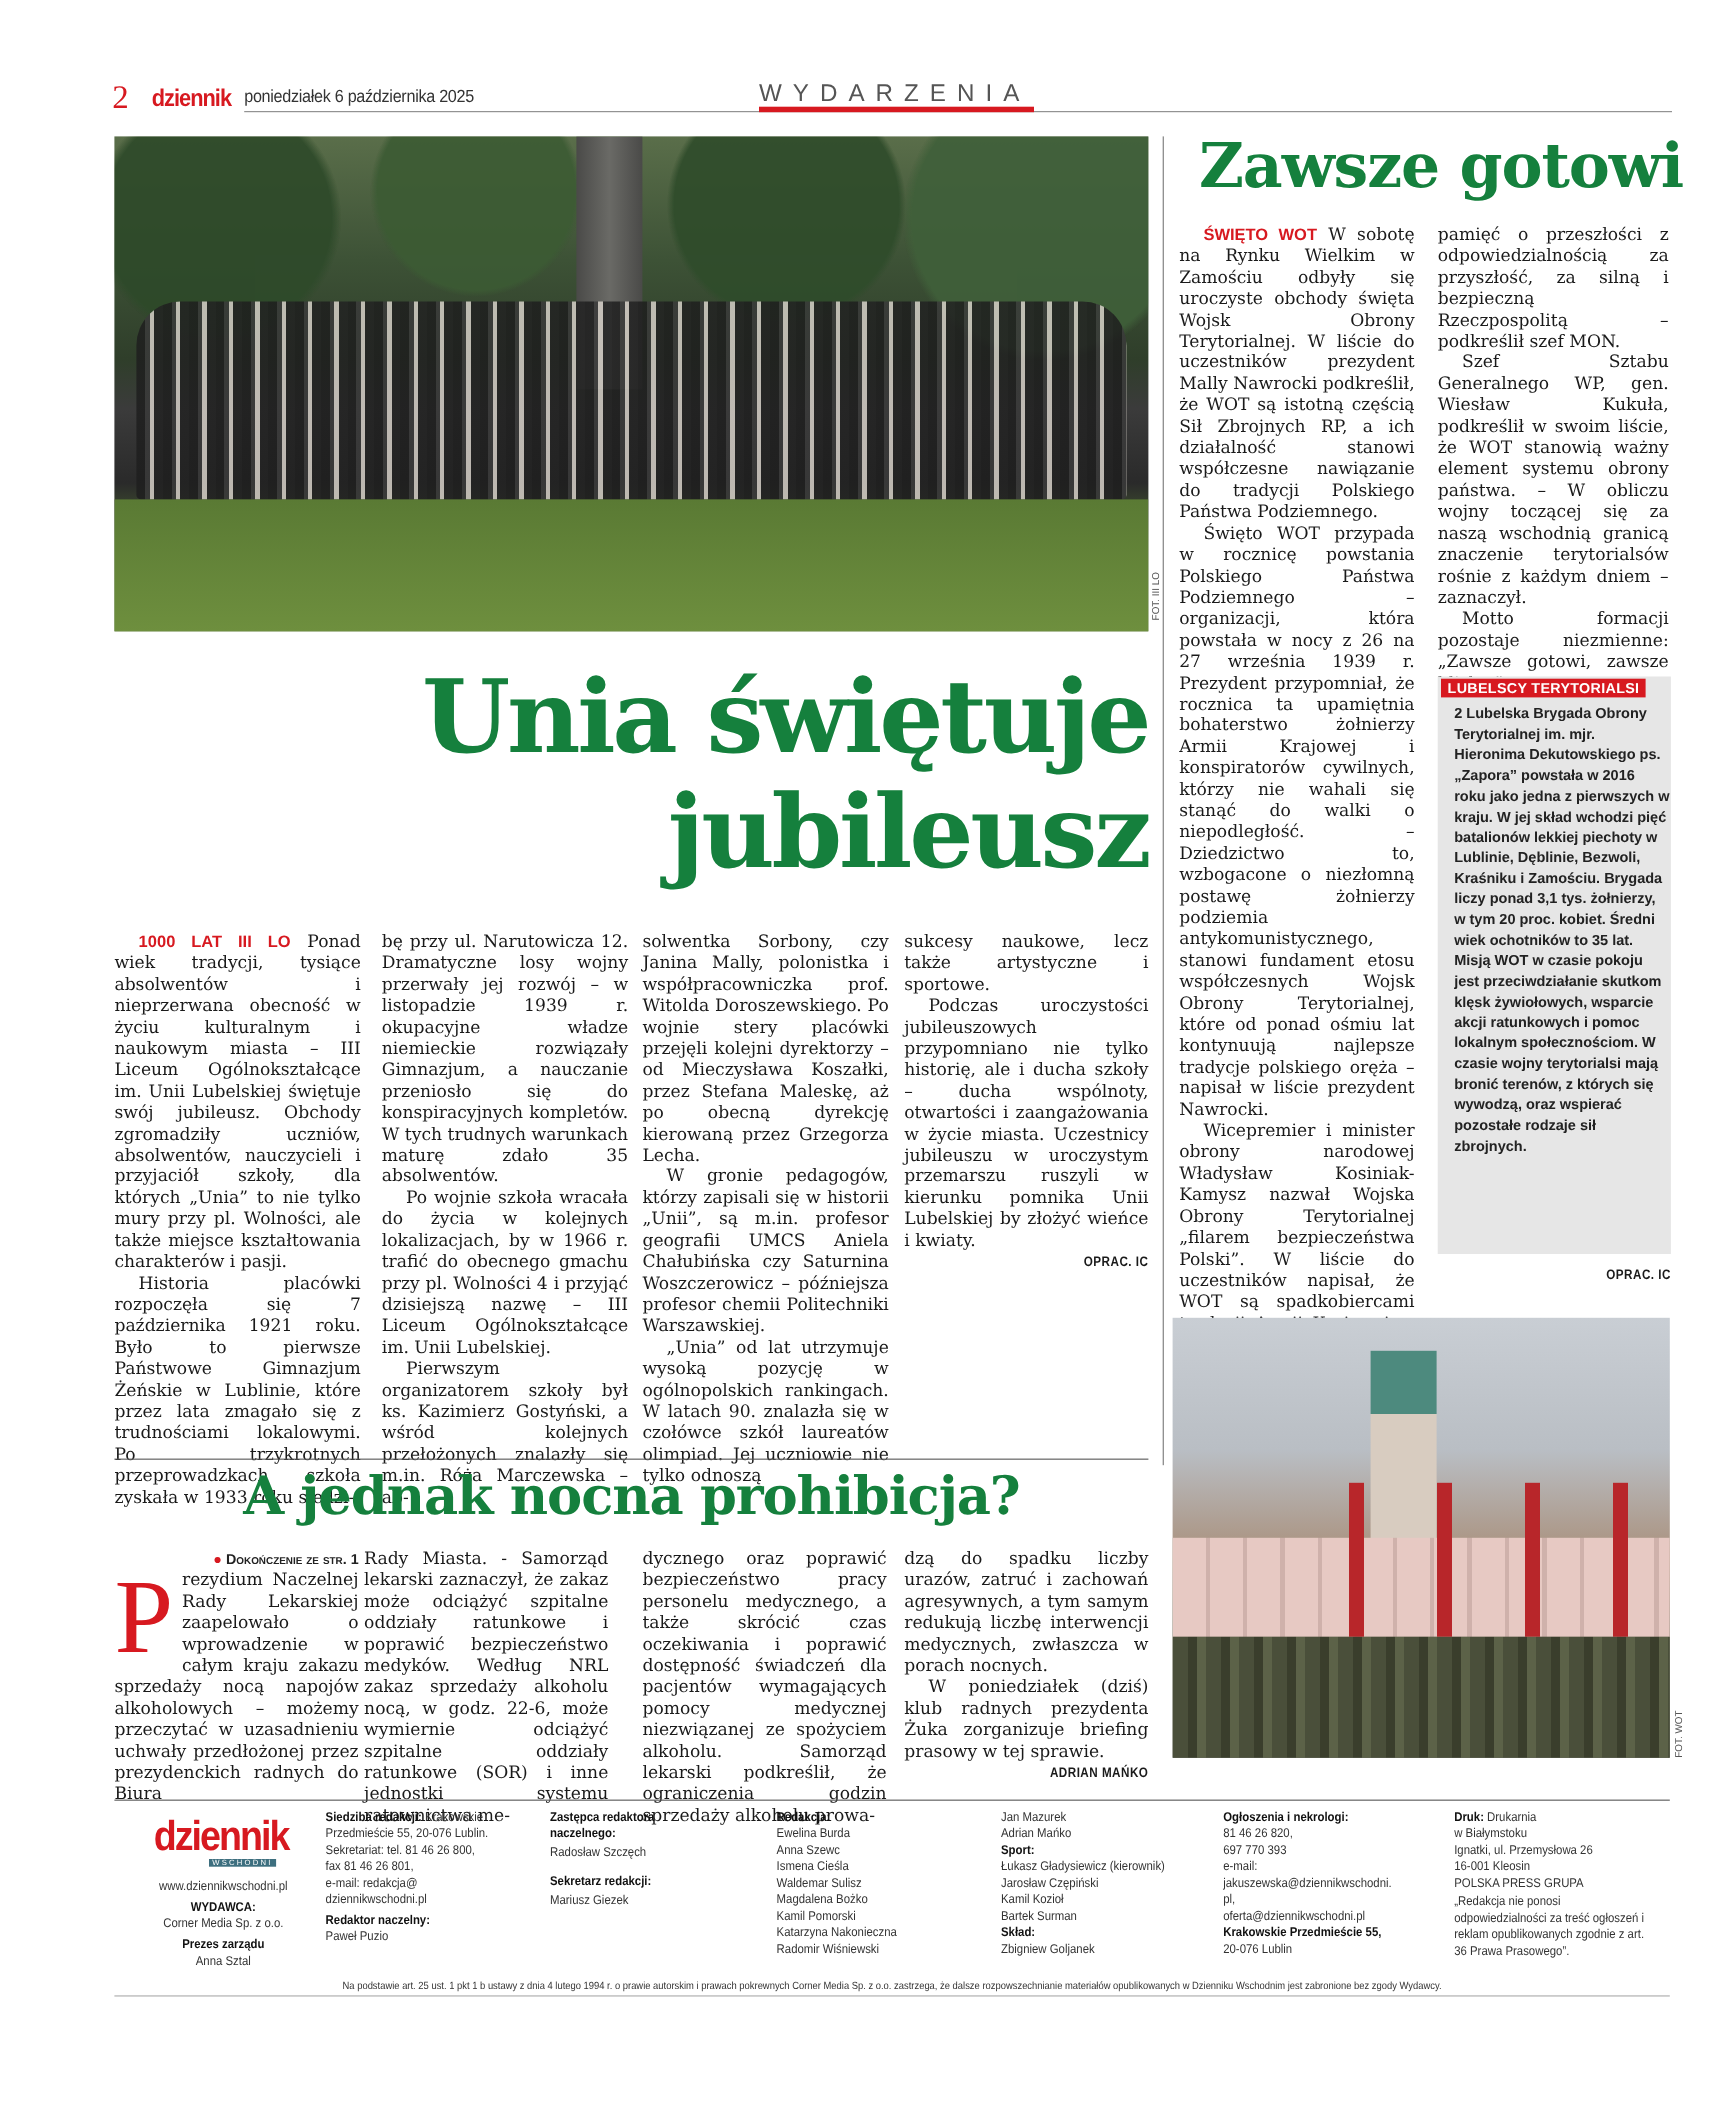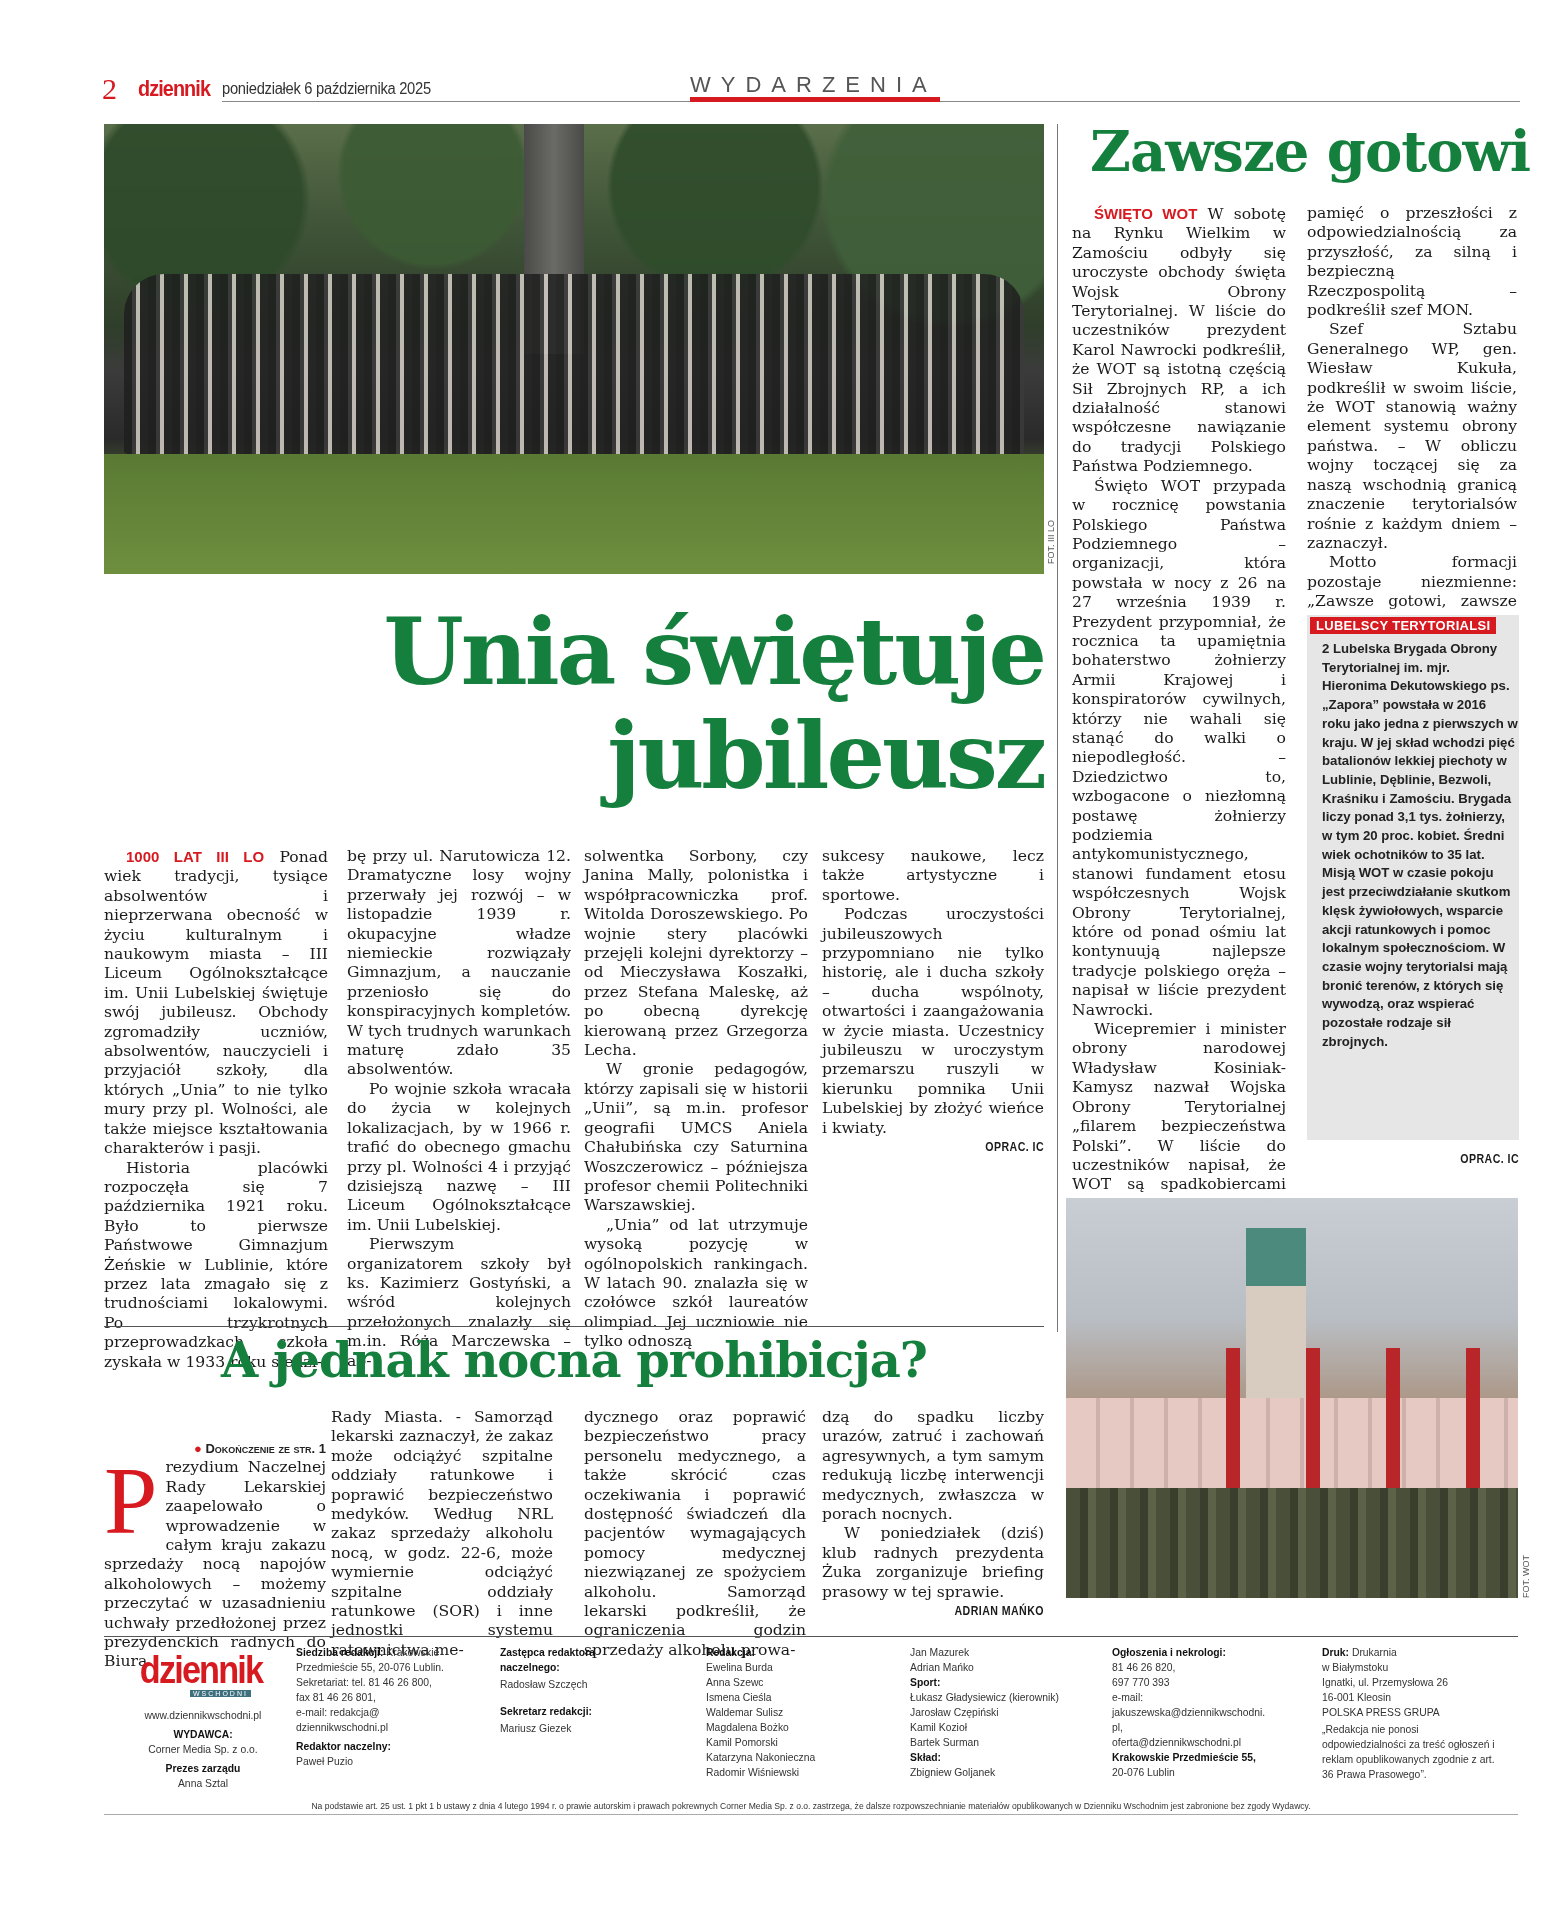--- a/index.html
+++ b/index.html
@@ -58,21 +58,21 @@
   
   .box { left: 1307px; top: 615px; width: 212px; height: 525px; background: #e6e6e6; }
   .box-tag { left: 1310px; top: 617px; background: #d71920; color: #fff; font-family: "Liberation Sans", sans-serif; font-weight: 700; font-size: 13px; padding: 1px 6px; letter-spacing: 0.3px; }
   .box-text { left: 1322px; top: 640px; width: 196px; font-family: "Liberation Sans", sans-serif; font-weight: 700; font-size: 13.2px; line-height: 18.7px; color: #222; }
 
   
   .p1 { left: 104px; top: 1408px; width: 222px; }
   .p2 { left: 331px; top: 1408px; width: 222px; }
   .p3 { left: 584px; top: 1408px; width: 222px; }
   .p4 { left: 822px; top: 1408px; width: 222px; }
-  .cont { font-family: "Liberation Sans", sans-serif; font-weight: 700; font-size: 13px; text-align: right; font-variant: small-caps; color: #222; margin-top: 31px; }
+  .cont { font-family: "Liberation Sans", sans-serif; font-weight: 700; font-size: 13px; text-align: right; font-variant: small-caps; color: #222; }
   .cont .dot { color: #d71920; }
   .dropcap { float: left; font-family: "Liberation Serif", serif; font-size: 96px; line-height: 78px; color: #d71920; margin: 4px 8px 0 0; }
 
   
   .f-rule { left: 104px; top: 1636px; width: 1414px; height: 1px; background: #555; }
   .f-logo { left: 126px; top: 1650px; width: 150px; text-align: center; font-family: "Liberation Sans", sans-serif; font-weight: 700; font-size: 38px; color: #d71920; letter-spacing: -2px; line-height: 40px; transform: scaleX(0.9); }
   .f-logo-sub { left: 190px; top: 1690px; background: #3d6f7f; color: #fff; font-family: "Liberation Sans", sans-serif; font-size: 7px; letter-spacing: 2px; padding: 0 3px; }
   .f-small { font-family: "Liberation Sans", sans-serif; font-size: 11.5px; line-height: 15px; color: #333; transform: scaleX(0.9); transform-origin: left; }
   .f-small b { color: #111; }
   .f-center { text-align: center; transform-origin: center; }
@@ -117,21 +117,21 @@
   <p class="first">sukcesy naukowe, lecz także artystyczne i sportowe.</p>
   <p>Podczas uroczystości jubileuszowych przypomniano nie tylko historię, ale i ducha szkoły – ducha wspólnoty, otwartości i zaangażowania w życie miasta. Uczestnicy jubileuszu w uroczystym przemarszu ruszyli w kierunku pomnika Unii Lubelskiej by złożyć wieńce i kwiaty.</p>
   <div class="byline">OPRAC. IC</div>
 </div>
 
 <div class="abs vrule" style="left:1057px; top:124px; height:1208px;"></div>
 <div class="abs hrule" style="left:104px; top:1326px; width:940px;"></div>
 
 <div class="abs h-big h-zawsze">Zawsze gotowi</div>
 <div class="abs col z1">
-  <p class="first"><span class="kicker">ŚWIĘTO WOT</span> <span>W sobotę na Rynku Wielkim w Zamościu odbyły się uroczyste obchody święta Wojsk Obrony Terytorialnej. W liście do uczestników prezydent Karol Nawrocki podkreślił, że WOT są istotną częścią Sił Zbrojnych RP, a ich działalność stanowi współczesne nawiązanie do tradycji Polskiego Państwa Podziemnego.</span></p>
+  <p class="first"><span class="kicker">ŚWIĘTO WOT</span> <span>W sobotę na Rynku Wielkim w Zamościu odbyły się uroczyste obchody święta Wojsk Obrony Terytorialnej. W liście do uczestników prezydent Mally Nawrocki podkreślił, że WOT są istotną częścią Sił Zbrojnych RP, a ich działalność stanowi współczesne nawiązanie do tradycji Polskiego Państwa Podziemnego.</span></p>
   <p>Święto WOT przypada w rocznicę powstania Polskiego Państwa Podziemnego – organizacji, która powstała w nocy z 26 na 27 września 1939 r. Prezydent przypomniał, że rocznica ta upamiętnia bohaterstwo żołnierzy Armii Krajowej i konspiratorów cywilnych, którzy nie wahali się stanąć do walki o niepodległość. – Dziedzictwo to, wzbogacone o niezłomną postawę żołnierzy podziemia antykomunistycznego, stanowi fundament etosu współczesnych Wojsk Obrony Terytorialnej, które od ponad ośmiu lat kontynuują najlepsze tradycje polskiego oręża – napisał w liście prezydent Nawrocki.</p>
   <p>Wicepremier i minister obrony narodowej Władysław Kosiniak-Kamysz nazwał Wojska Obrony Terytorialnej „filarem bezpieczeństwa Polski”. W liście do uczestników napisał, że WOT są spadkobiercami tradycji Armii Krajowej, a jednocześnie nowoczesnym rodzajem sił zbrojnych rozwijającym zdolności bezzałogowe. – Łączycie</p>
 </div>
 <div class="abs col z2">
   <p class="first">pamięć o przeszłości z odpowiedzialnością za przyszłość, za silną i bezpieczną Rzeczpospolitą – podkreślił szef MON.</p>
   <p>Szef Sztabu Generalnego WP, gen. Wiesław Kukuła, podkreślił w swoim liście, że WOT stanowią ważny element systemu obrony państwa. – W obliczu wojny toczącej się za naszą wschodnią granicą znaczenie terytorialsów rośnie z każdym dniem – zaznaczył.</p>
   <p>Motto formacji pozostaje niezmienne: „Zawsze gotowi, zawsze blisko.”</p>
 </div>
 
 <div class="abs box"></div>

